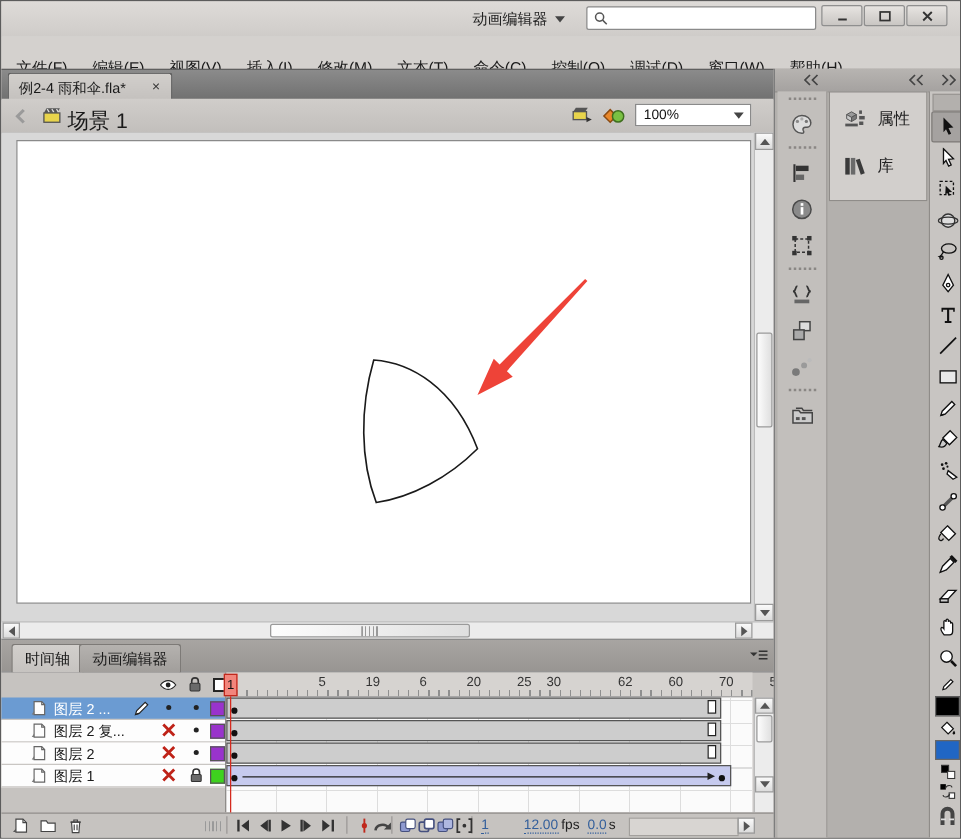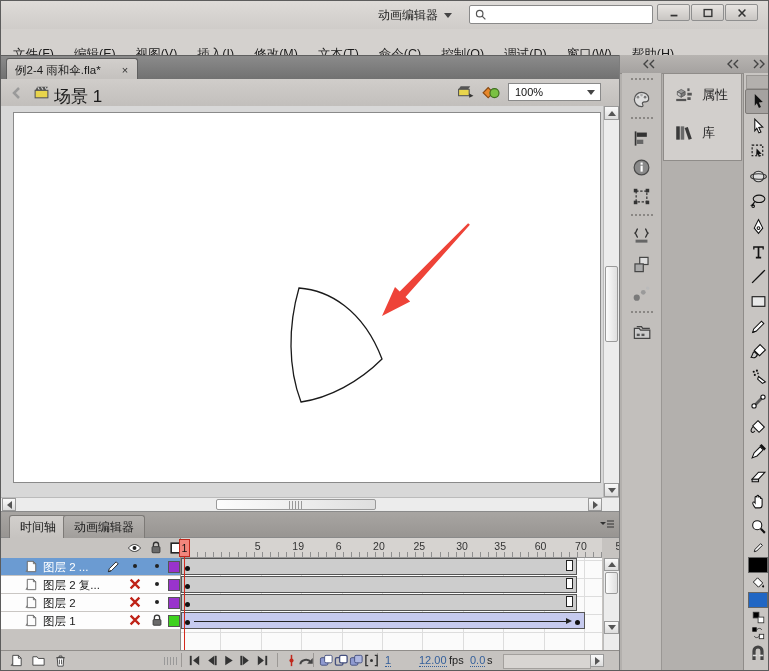--- a/index.html
+++ b/index.html
@@ -269,22 +269,22 @@
         </svg>
       </span>
 
     <div id="tl-ruler" class="ab">
         <div class="ticks"></div>
         <span class="ruler-num" style="left: 64.76px;">5</span>
         <span class="ruler-num" style="left: 105.16px;">19</span>
         <span class="ruler-num" style="left: 145.56px;">6</span>
         <span class="ruler-num" style="left: 185.96px;">20</span>
         <span class="ruler-num" style="left: 226.36px;">25</span>
-        <span class="ruler-num" style="left: 269px; text-align: center;">30</span>
-        <span class="ruler-num" style="left: 307.16px;">35</span>
+        <span class="ruler-num" style="left: 250px; text-align: center;">30</span>
+        <span class="ruler-num" style="left: 307.16px;">62</span>
         <span class="ruler-num" style="left: 347.56px;">60</span>
         <span class="ruler-num" style="left: 387.96px;">70</span>
         <span class="ruler-num" style="left: 428.36px;">50</span>
       </div>
     <div id="frames-bg" class="ab"></div>
     <div id="layers-left">
         <div class="layer-row sel" style="top: 46px;">
           <span class="icn" style="width:15px;height:15px;position:absolute;left:23px;top:1px">
             <svg viewBox="0 0 16 16">
               <path d="M3.5 2.5h6.5l2.5 2.5v8.5H3.5z" fill="#fdfdfd" stroke="#666"></path>

